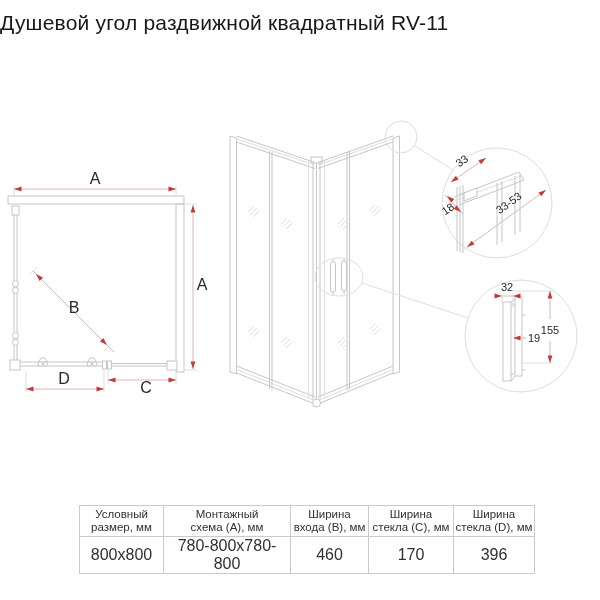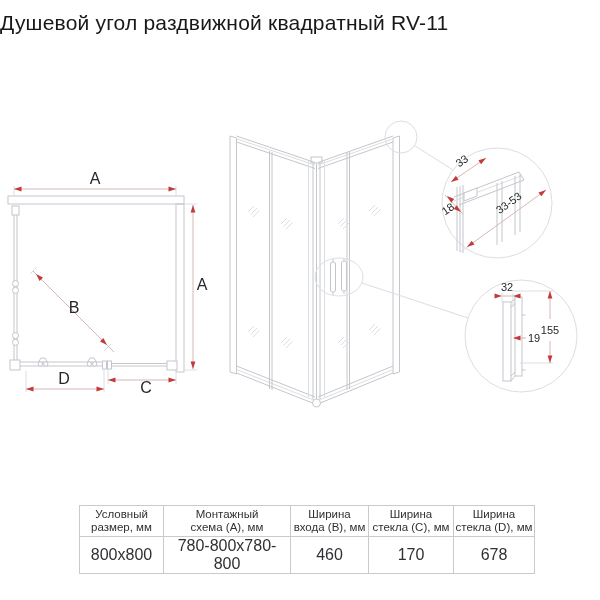--- a/index.html
+++ b/index.html
@@ -219,18 +219,18 @@
         <th>Ширина
 стекла (D), мм</th>
       </tr>
     </thead>
     <tbody>
       <tr>
         <td>800x800</td>
         <td>780-800x780-800</td>
         <td>460</td>
         <td>170</td>
-        <td>678</td>
+        <td>396</td>
       </tr>
     </tbody>
   </table>
 
 </div>
 
 </body></html>

